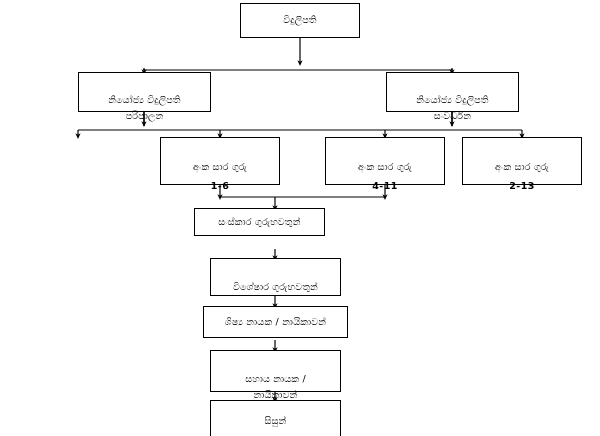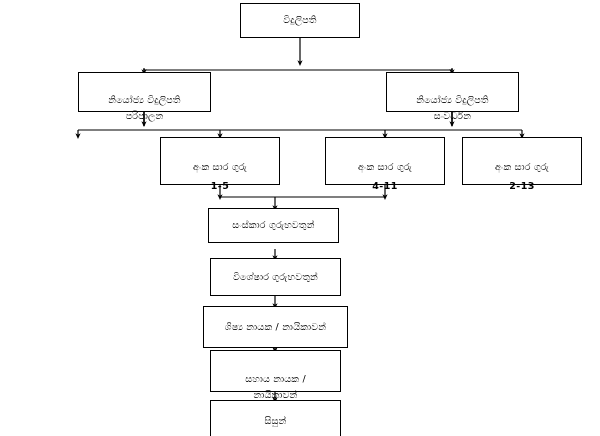--- a/index.html
+++ b/index.html
@@ -112,42 +112,42 @@
   </div>
 
   <div class="node-box two-line" style="left:386px; top:72px; width:133px; height:40px;">
     <span class="node-line">නියෝජ්‍ය විදුලිපති</span>
     <span class="node-line">සංවර්ධන</span>
   </div>
 
 
   <div class="node-box two-line" style="left:160px; top:137px; width:120px; height:48px;">
     <span class="node-line">අංක සාර ගුරු</span>
-    <span class="node-line code">1-5</span>
+    <span class="node-line code">1-6</span>
   </div>
 
   <div class="node-box two-line" style="left:325px; top:137px; width:120px; height:48px;">
     <span class="node-line">අංක සාර ගුරු</span>
     <span class="node-line code">4-11</span>
   </div>
 
   <div class="node-box two-line" style="left:462px; top:137px; width:120px; height:48px;">
     <span class="node-line">අංක සාර ගුරු</span>
     <span class="node-line code">2-13</span>
   </div>
 
-  <div class="node-box" style="left:208px; top:208px; width:131px; height:35px;text-align:right;">
+  <div class="node-box" style="left:194px; top:208px; width:131px; height:28px;text-align:right;">
     <span class="node-line">සංස්කාර ගුරුභවතුන්</span>
   </div>
 
-  <div class="node-box" style="left:210px; top:258px; width:131px; height:38px;">
+  <div class="node-box" style="left:210px; top:258px; width:131px; height:38px;justify-content:flex-end;">
     <span class="node-line">විශේෂාර ගුරුභවතුන්</span>
   </div>
 
-  <div class="node-box" style="left:203px; top:306px; width:145px; height:42px;">
+  <div class="node-box" style="left:203px; top:306px; width:145px; height:32px;">
     <span class="node-line">ශිෂ්‍ය නායක / නායිකාවන්</span>
   </div>
 
   <div class="node-box two-line" style="left:210px; top:350px; width:131px; height:42px;">
     <span class="node-line">සහාය නායක /</span>
     <span class="node-line">නායිකාවන්</span>
   </div>
 
   <div class="node-box" style="left:210px; top:400px; width:131px; height:42px;">
     <span class="node-line">සිසුන්</span>

